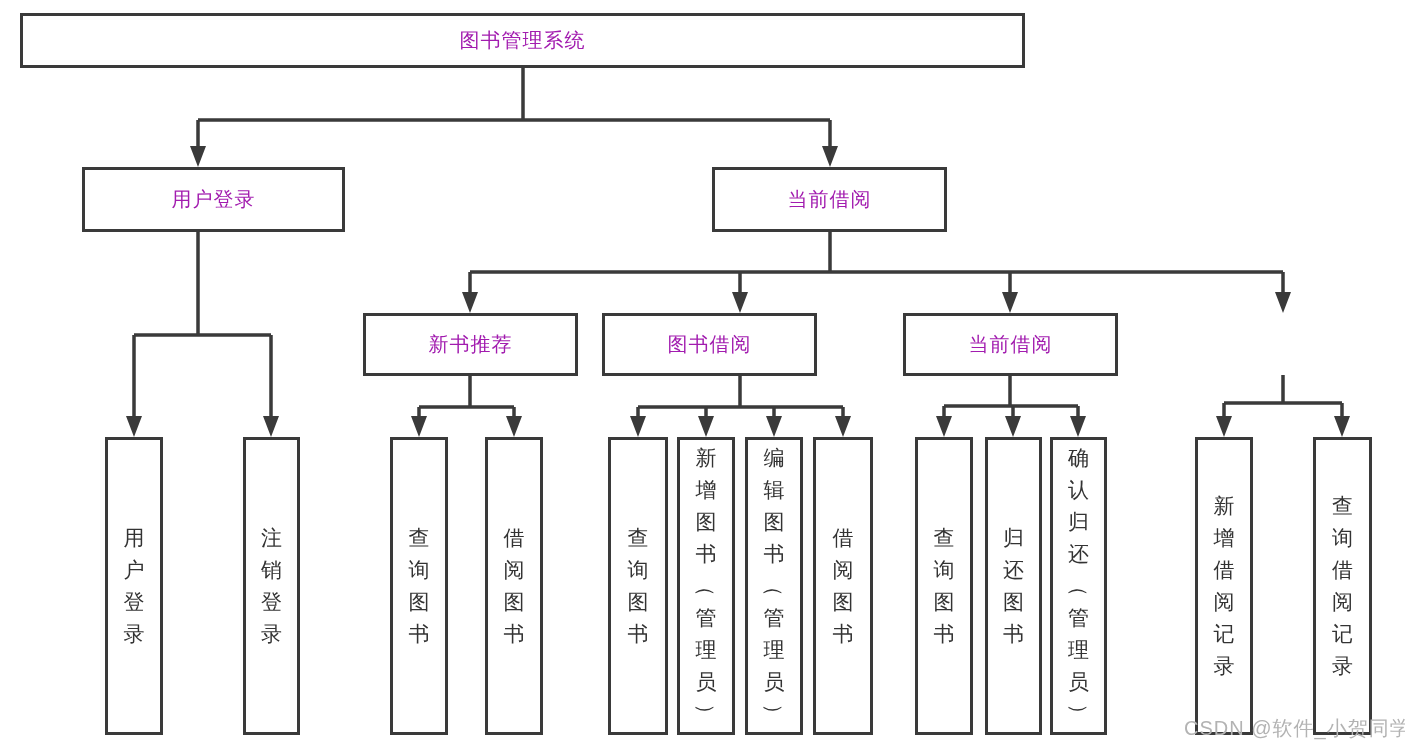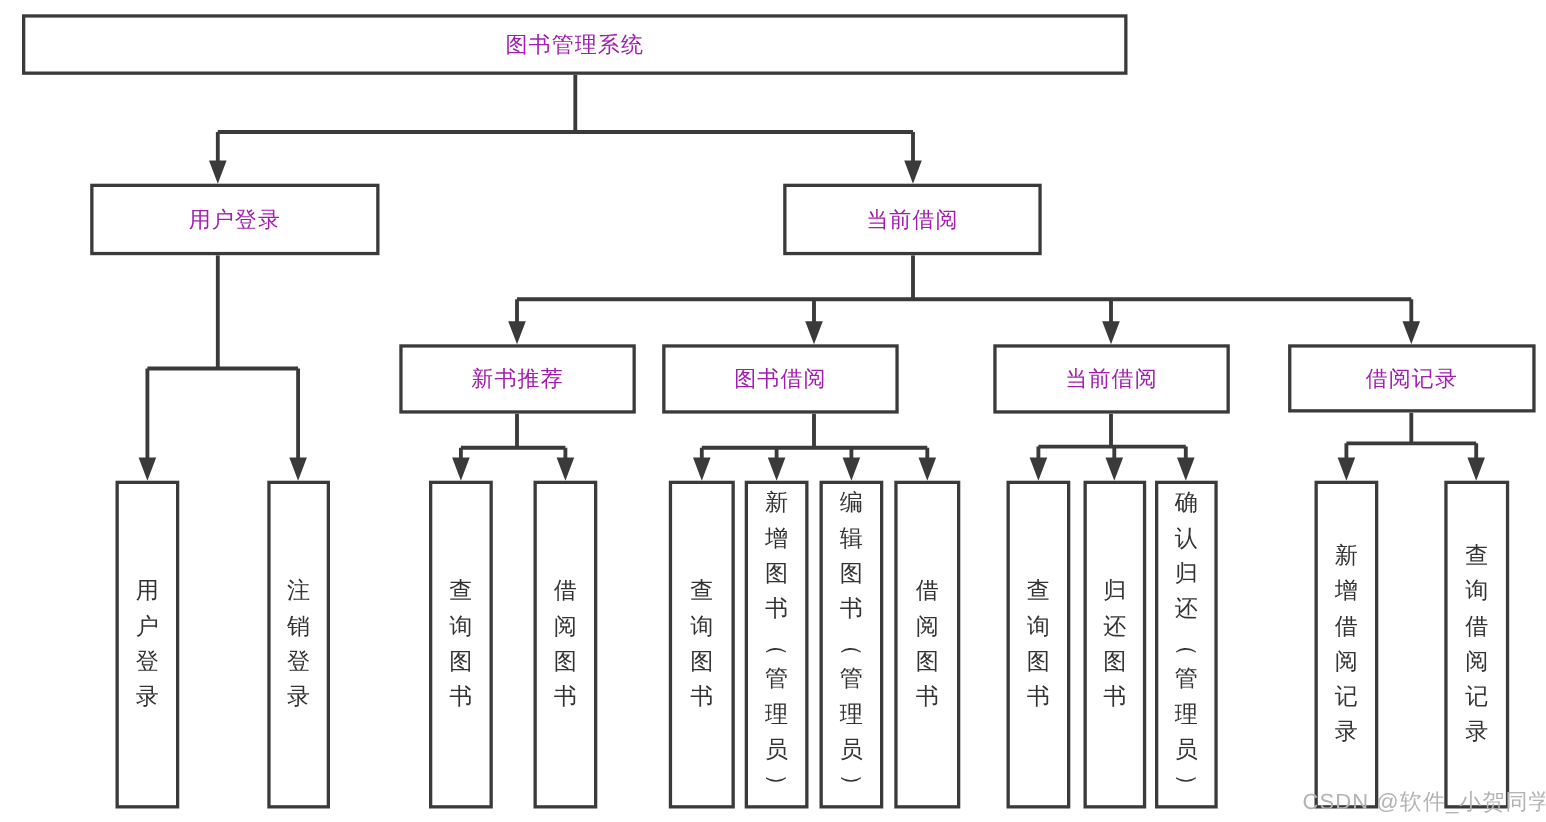--- a/index.html
+++ b/index.html
@@ -44,23 +44,20 @@
   </div>
 
   <div class="box hbox" style="left:363px;top:313px;width:215px;height:63px">
     <span class="lbl">新书推荐</span>
   </div>
   <div class="box hbox" style="left:602px;top:313px;width:215px;height:63px">
     <span class="lbl">图书借阅</span>
   </div>
   <div class="box hbox" style="left:903px;top:313px;width:215px;height:63px">
     <span class="lbl">当前借阅</span>
-  </div>
-  <div class="box hbox" style="left:1171px;top:313px;width:225px;height:62px">
-    <span class="lbl">借阅记录</span>
   </div>
 
   <div class="box vbox" style="left:105px;top:437px;width:58px;height:298px">
     <span class="vtext">
         <span class="vchar">用</span>
         <span class="vchar">户</span>
         <span class="vchar">登</span>
         <span class="vchar">录</span>
       </span>
   </div>

